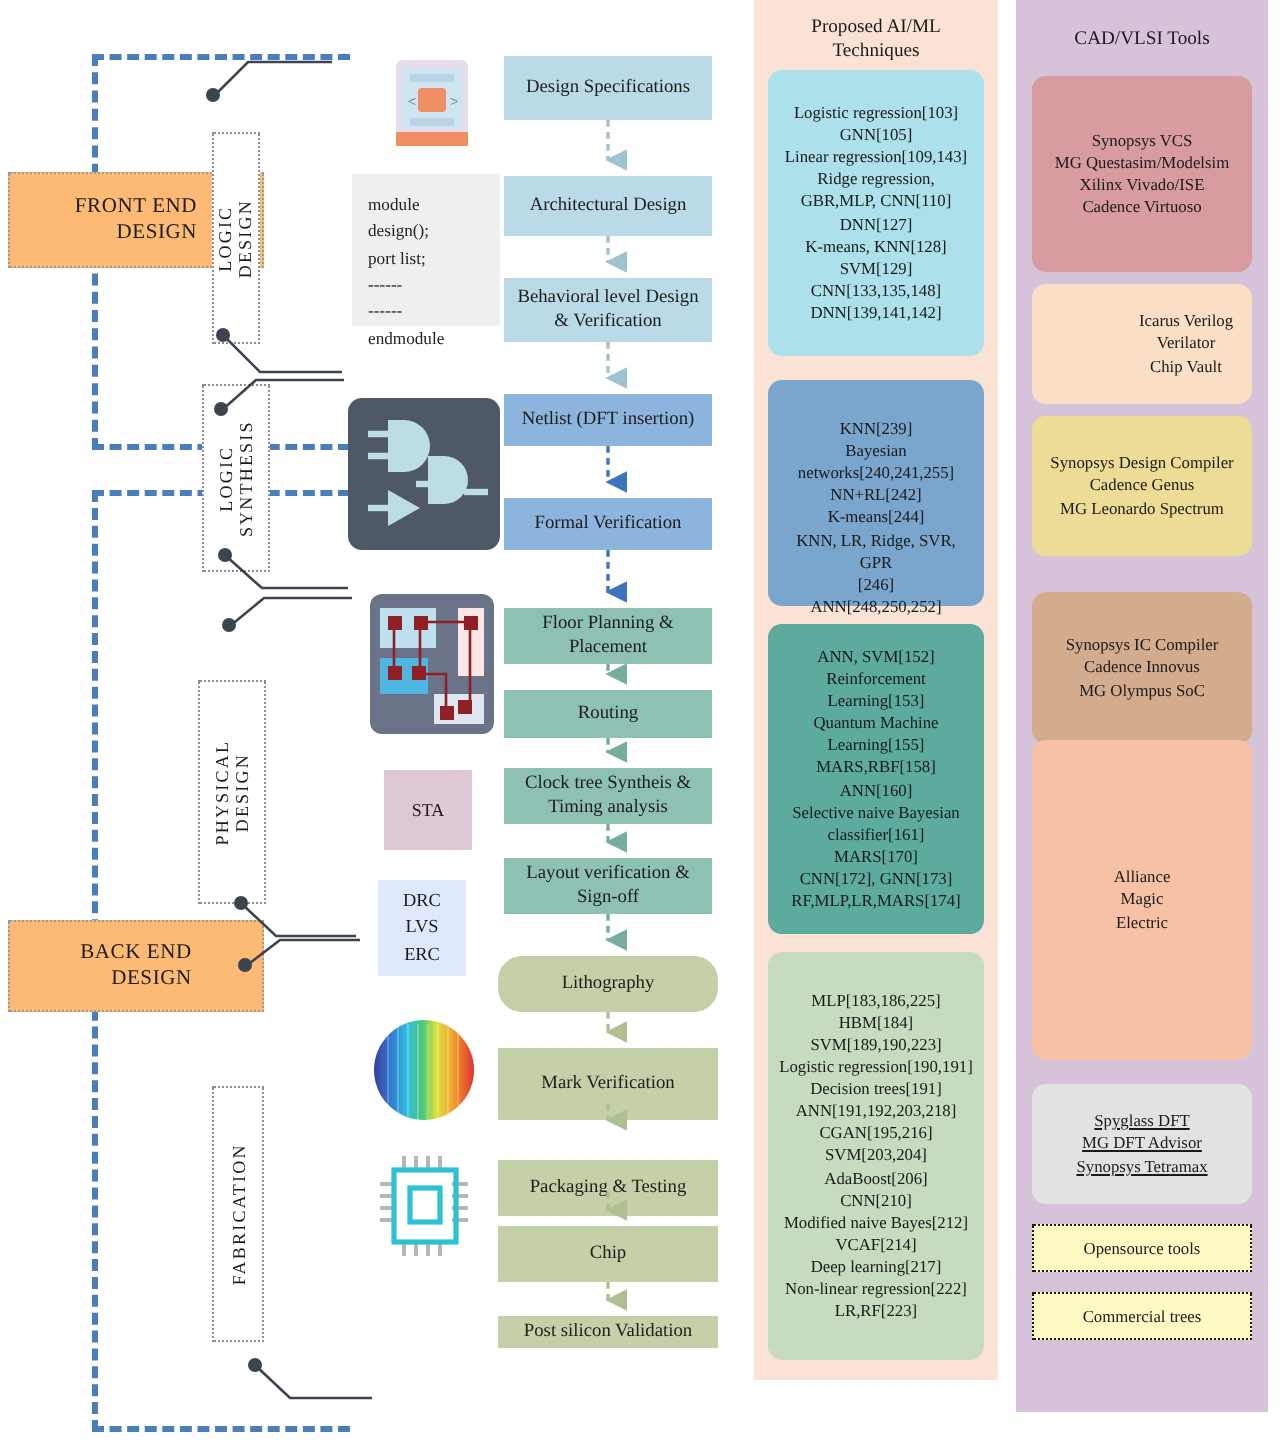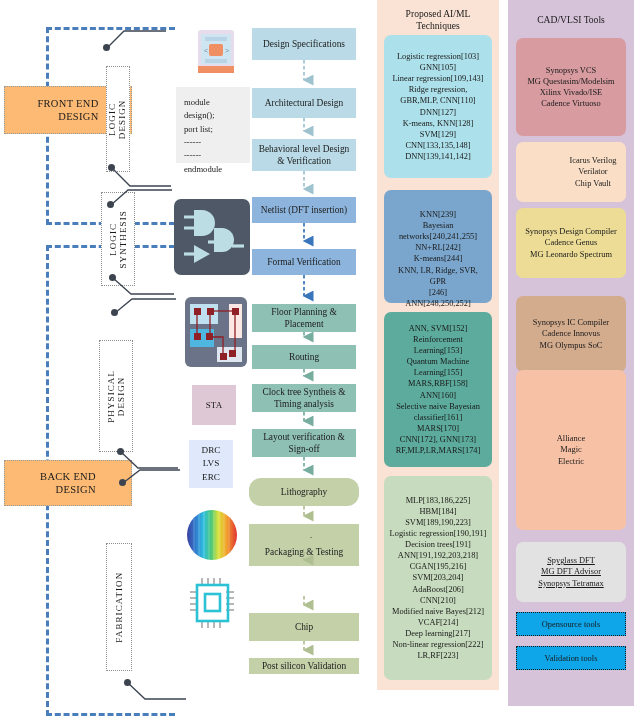--- a/index.html
+++ b/index.html
@@ -31,21 +31,21 @@
            box-sizing:border-box;color:#1d1d1d;}
 
   
   .panelhead{position:absolute;text-align:center;font-size:9.6px;line-height:1.25;}
   .mlbox{position:absolute;border-radius:7px;display:flex;align-items:center;
          justify-content:center;text-align:center;font-size:8.4px;line-height:1.32;
          box-sizing:border-box;padding:3px 3px;}
   .toolbox{position:absolute;border-radius:7px;display:flex;align-items:center;
            justify-content:center;text-align:center;font-size:8.4px;line-height:1.34;
            box-sizing:border-box;padding:3px 4px;}
-  .legendbox{position:absolute;border:1.6px dotted #1a1a1a;background:#0ea5e9;
+  .legendbox{position:absolute;border:1.6px dotted #1a1a1a;background:#fef9c3;
              display:flex;align-items:center;justify-content:center;
              font-size:8.4px;box-sizing:border-box;}
 
   
   .ico{position:absolute;}
   .codebox{position:absolute;background:#efefef;font-size:8.6px;line-height:1.55;
            padding:9px 8px;box-sizing:border-box;color:#222;}
   .stabox{position:absolute;background:#dfc8d6;display:flex;align-items:center;
           justify-content:center;font-size:9px;}
   .drcbox{position:absolute;background:#dfe9fb;display:flex;align-items:center;
@@ -238,21 +238,21 @@
 <div class="flowbox" style="left:252px;top:429px;width:104px;height:28px;background:#8fc0b4;">
   <span style="white-space:pre-line;">Layout verification &amp;
 Sign-off</span>
 </div>
 <div class="flowbox" style="left:249px;top:478px;width:110px;height:28px;background:#c3d0a8;border-radius:12px;">
   <span style="white-space:pre-line;">Lithography</span>
 </div>
 <div class="flowbox" style="left:249px;top:524px;width:110px;height:36px;background:#c3d0a8;">
   <span style="white-space:pre-line;">Mark Verification</span>
 </div>
-<div class="flowbox" style="left:249px;top:538px;width:110px;height:28px;background:#c3d0a8;">
+<div class="flowbox" style="left:249px;top:580px;width:110px;height:28px;background:#c3d0a8;">
   <span style="white-space:pre-line;">Packaging &amp; Testing</span>
 </div>
 <div class="flowbox" style="left:249px;top:613px;width:110px;height:28px;background:#c3d0a8;">
   <span style="white-space:pre-line;">Chip</span>
 </div>
 <div class="flowbox" style="left:249px;top:658px;width:110px;height:16px;background:#c3d0a8;">
   <span style="white-space:pre-line;">Post silicon Validation</span>
 </div>
 
 <svg class="conn" viewBox="0 0 640 726">
@@ -379,14 +379,14 @@
 </div>
 <div class="toolbox" style="left:516px;top:542px;width:110px;height:60px;background:#e2e2e2;">
   <span style="white-space:pre-line;text-decoration:underline;">Spyglass DFT
 MG DFT Advisor
 Synopsys Tetramax</span>
 </div>
 <div class="legendbox" style="left:516px;top:612px;width:110px;height:24px;">
   <span>Opensource tools</span>
 </div>
 <div class="legendbox" style="left:516px;top:646px;width:110px;height:24px;">
-  <span>Validation tools</span>
+  <span>Commercial trees</span>
 </div>
 
 </body></html>

